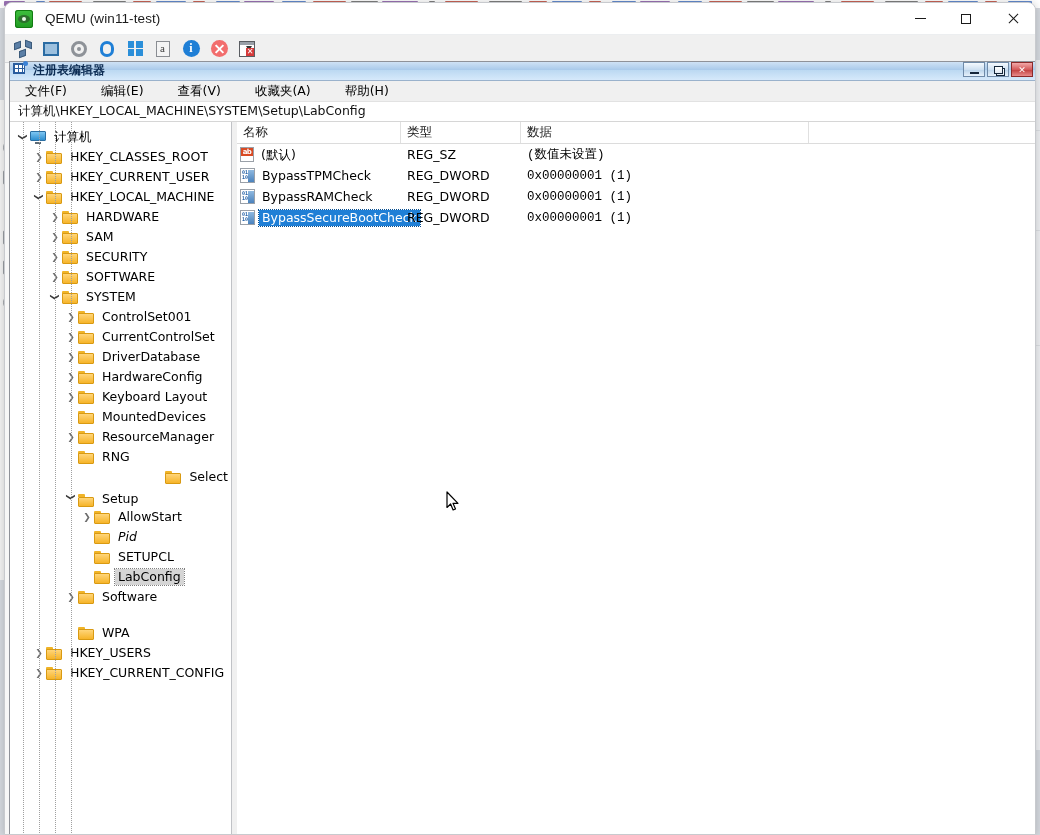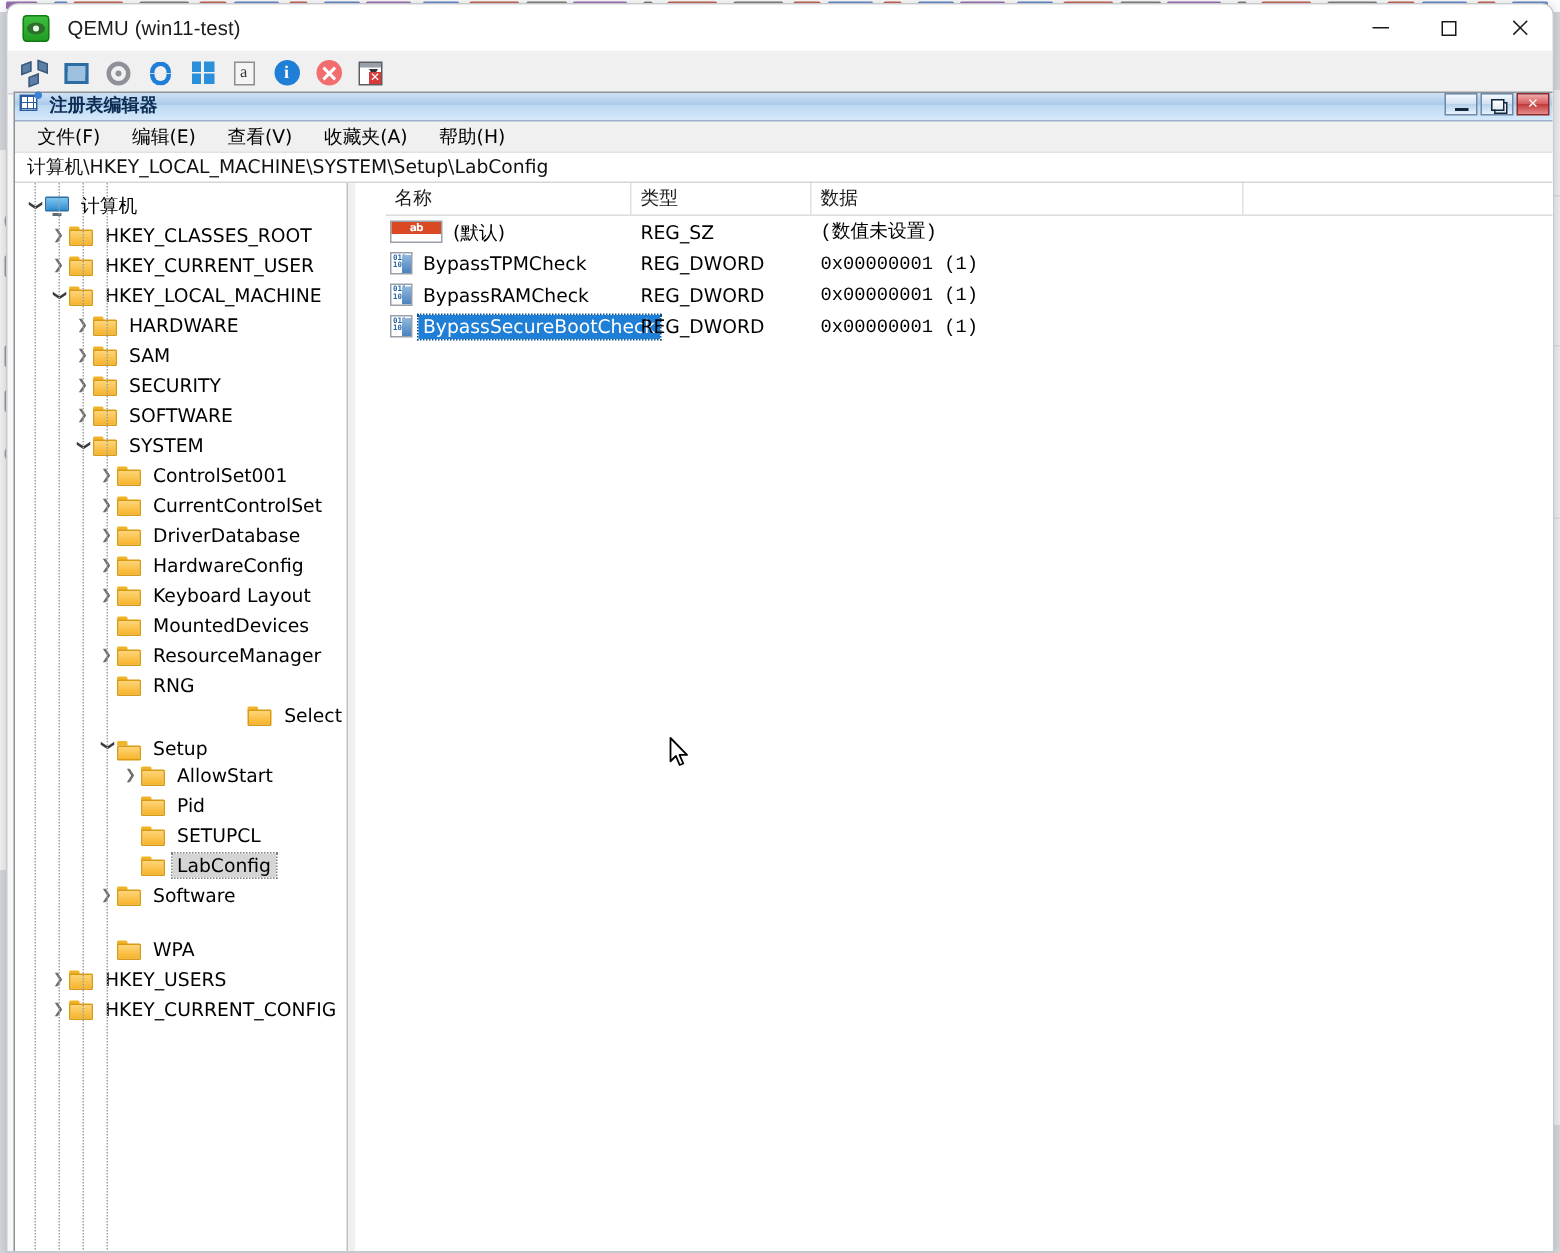--- a/index.html
+++ b/index.html
@@ -209,21 +209,21 @@
   .cbtn .max-glyph { width: 9px; height: 8px; position: relative; }
   .cbtn .max-glyph:before {
     content:""; position:absolute; left:2px; top:2px; width:7px; height:6px; border:1px solid #14263a; background: linear-gradient(#fff,#dfe9f3);
   }
   .cbtn .max-glyph:after {
     content:""; position:absolute; left:0px; top:0px; width:7px; height:6px; border:1px solid #14263a; background: linear-gradient(#fff,#dfe9f3);
   }
 
   #regedit-menubar {
     height: 21px; display: flex; align-items: center;
-    background: #f0f0f0; padding-left: 6px; gap: 3px;
+    background: #f0f0f0; padding-left: 6px; gap: 16px;
     border-bottom: 1px solid #e2e2e2;
   }
   .menu-item {
     padding: 2px 9px; font-size: 12.5px; color: #000;
     font-family: "DejaVu Sans", sans-serif;
   }
 
   #regedit-addressbar {
     height: 20px; background: #fff; display: flex; align-items: center;
     padding-left: 8px; font-size: 12.5px; color: #111;
@@ -276,21 +276,21 @@
   }
   .pc-icon .stand { position:absolute; left:5px; bottom:0; width:6px;height:2px;background:#5f6b75;}
   .tnode .lbl { padding: 0 3px; line-height: 16px; }
   .tnode.selected .lbl { background: #d5d5d5; outline: 1px dotted #808080; }
   .guide {
     position: absolute; top: 0; bottom: 0; width: 1px;
     border-left: 1px dotted #a0a0a0;
   }
 
   
-  #list-pane { flex: 1; background: #fff; display: flex; flex-direction: column; overflow: hidden; padding-left: 20px; }
+  #list-pane { flex: 1; background: #fff; display: flex; flex-direction: column; overflow: hidden; }
   #list-header {
     height: 22px; display: flex; background: #fff; border-bottom: 1px solid #dcdcdc;
   }
   #list-header .col {
     font-size: 12.5px; color: #1b1b1b; display: flex; align-items: center;
     padding-left: 6px; border-right: 1px solid #e0e0e0;
     font-family: "DejaVu Sans", sans-serif;
   }
   .col.c-name { width: 164px; }
   .col.c-type { width: 120px; }
@@ -305,21 +305,21 @@
   .lrow .cell-type { width: 120px; padding-left: 6px; }
   .lrow .cell-data { width: 288px; padding-left: 6px; font-family: Liberation Mono, monospace; }
   .nm {
     padding: 1px 3px; line-height: 14px;
   }
   .lrow.selected .nm {
     background: #1f7fd6; color: #fff; outline: 1px dotted #0a4f8f;
   }
 
   .ico-sz {
-    width: 35px; height: 15px; flex: none; margin-right: 4px; position: relative;
+    width: 14px; height: 15px; flex: none; margin-right: 4px; position: relative;
     background: #fff; border: 1px solid #9aa0a8;
   }
   .ico-sz .ab {
     position: absolute; left: 0; top: 0; right: 0; height: 8px;
     background: #d94a24; color: #fff; font-size: 7px; font-weight: bold;
     display: flex; align-items: center; justify-content: center;
     font-family: "DejaVu Sans", sans-serif; letter-spacing: -.5px;
   }
   .ico-dw {
     width: 15px; height: 15px; flex: none; margin-right: 4px; position: relative;
@@ -655,21 +655,21 @@
                 <span class="lbl">Setup</span>
               </div>
               <div class="tnode" style="padding-left: 70px;">
                 <span class="chev" style="transform: none;">❯</span>
                 <span class="folder">
                   <span class="tab"></span>
                   <span class="body"></span>
                 </span>
                 <span class="lbl">AllowStart</span>
               </div>
-              <div class="tnode" style="padding-left: 70px;">
+              <div class="tnode" style="padding-left: 70px; font-style: italic;">
                 <span class="dashes"></span>
                 <span class="folder">
                   <span class="tab"></span>
                   <span class="body"></span>
                 </span>
                 <span class="lbl">Pid</span>
               </div>
               <div class="tnode" style="padding-left: 70px;">
                 <span class="dashes"></span>
                 <span class="folder">

